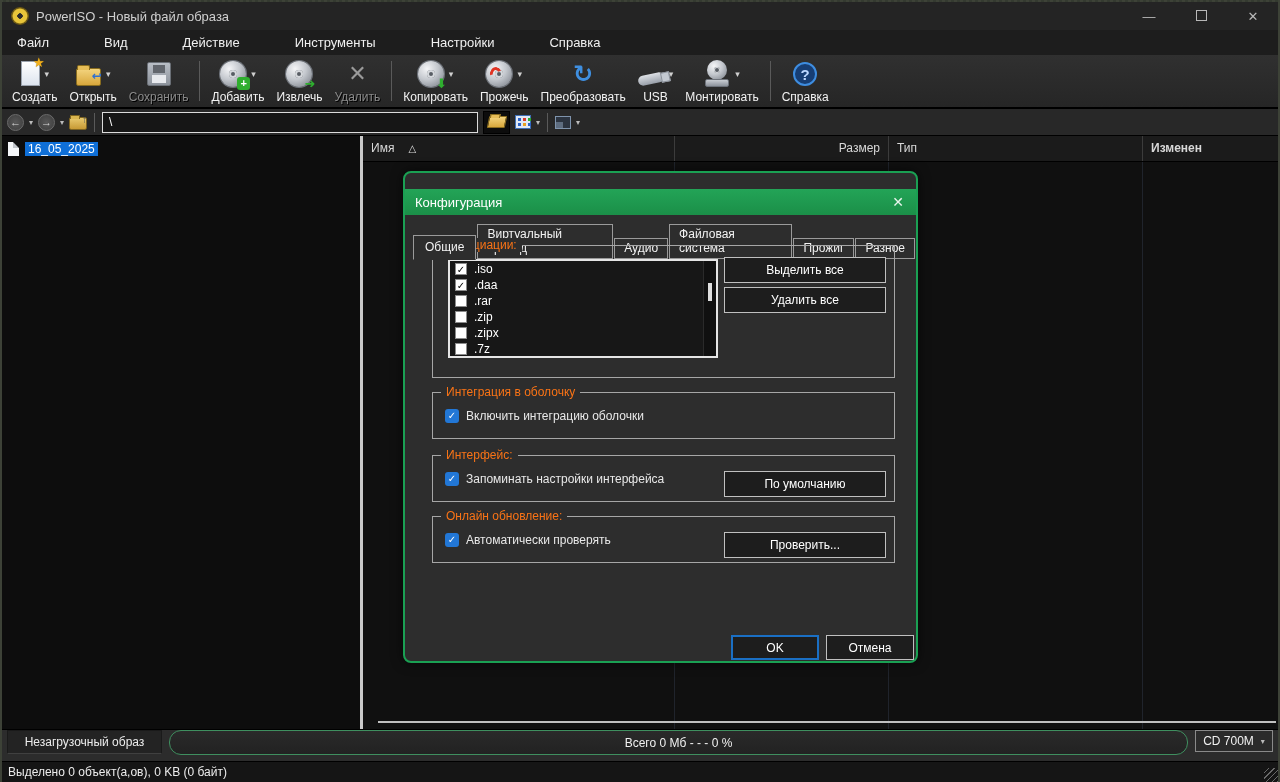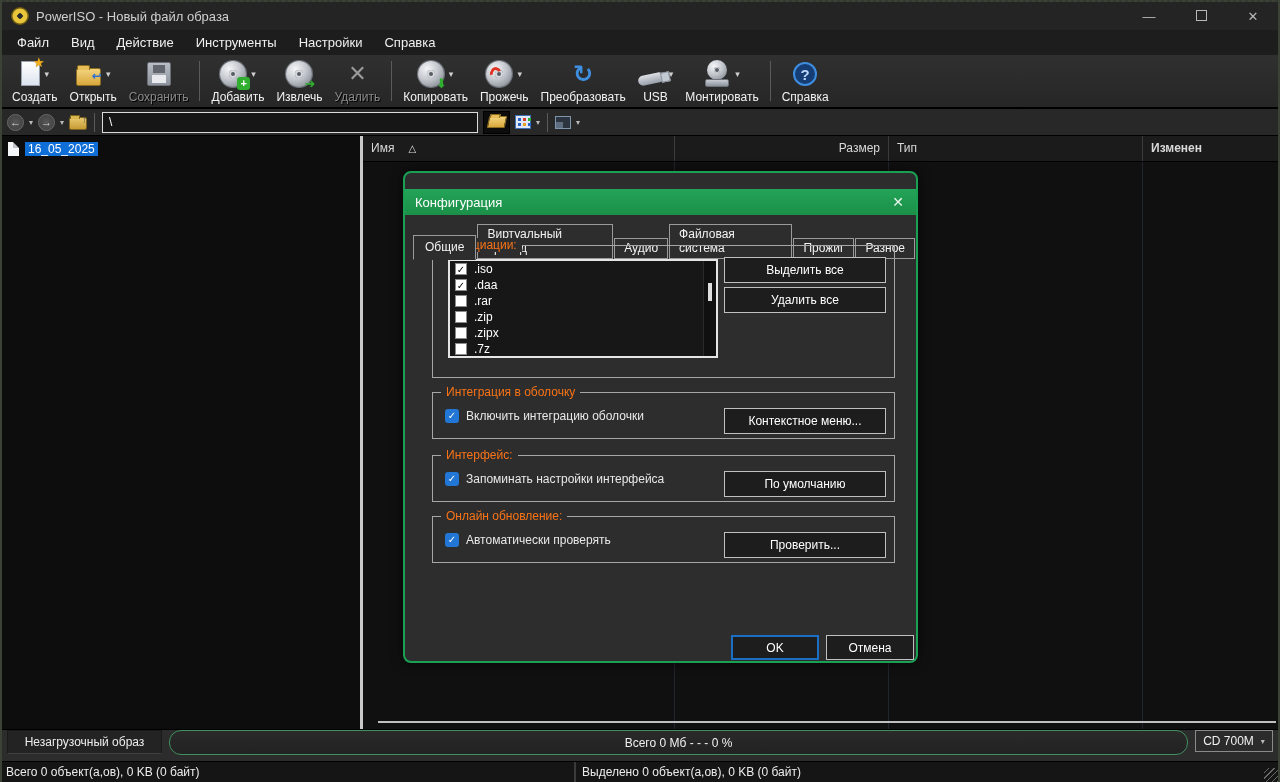--- a/index.html
+++ b/index.html
@@ -16,21 +16,21 @@
   
   .titlebar { height:28px; background:#242424; display:flex; align-items:center; padding:0 8px; color:#cfcfcf; font-size:13px; flex:0 0 auto; }
   .applogo { width:16px; height:16px; border-radius:50%; margin:0 8px 0 2px;
     background:radial-gradient(circle at 50% 50%, #2b2b2b 0 22%, #e8c53a 26% 60%, #8f7417 70% 100%);
     box-shadow:0 0 0 1px #6e5a12; }
   .wctrls { margin-left:auto; display:flex; align-items:center; gap:38px; padding-right:10px; color:#b8b8b8; }
   .wctrl { width:14px; text-align:center; font-size:13px; cursor:default; }
   .maxbox { width:11px; height:11px; border:1px solid #b8b8b8; display:inline-block; }
 
   
-  .menubar { height:25px; background:#1d1d1d; display:flex; align-items:center; padding-left:4px; flex:0 0 auto; }
+  .menubar { height:25px; background:#1d1d1d; display:flex; align-items:center; padding-left:4px; flex:0 0 auto;gap:33px; }
   .menuitem { padding:0 11px; color:#f0f0f0; font-size:13px; line-height:25px; }
 
   
   .toolbar { height:54px; background:linear-gradient(#303030,#262626); border-bottom:2px solid #000; display:flex; align-items:stretch; padding:0 4px; flex:0 0 auto; }
   .tbtn { display:flex; flex-direction:column; align-items:center; justify-content:flex-end; padding:4px 6px 3px; position:relative; }
   .iconrow { height:30px; display:flex; align-items:center; gap:5px; }
   .tlabel { font-size:12px; color:#f2f2f2; margin-top:2px; white-space:nowrap; }
   .tbtn.disabled .tlabel { color:#8a8a8a; text-shadow:1px 1px 0 #000; }
   .car { font-size:9px; color:#d0d0d0; align-self:center; }
   .tsep { width:1px; background:#5a5a5a; margin:6px 5px; }
@@ -303,21 +303,20 @@
   <div class="statusbar">
     <div class="sboot">Незагрузочный образ</div>
     <div class="sprog">Всего  0 Мб   - - -   0 %</div>
     <div class="scd">
       <span>CD 700M</span>
       <span class="smallcar">▾</span>
     </div>
   </div>
 
   <div class="bottombar">
-    <div class="bcell1">Всего 0 объект(а,ов), 0 KB (0 байт)</div>
     <div class="bcell2">Выделено 0 объект(а,ов), 0 KB (0 байт)</div>
     <div class="grip"></div>
   </div>
 
 </div>
 
 <div class="dialog">
   <div class="dtitle">
     <span>Конфигурация</span>
     <span class="dclose">✕</span>
@@ -365,21 +364,20 @@
     <div class="dbtn" style="top:11px">Выделить все</div>
     <div class="dbtn" style="top:41px">Удалить все</div>
   </div>
 
   <div class="group g2">
     <span class="glabel">Интеграция в оболочку</span>
     <div class="chkrow">
       <span class="bluecbx">✓</span>
       <span>Включить интеграцию оболочки</span>
     </div>
-    <div class="dbtn" style="top:15px">Контекстное меню...</div>
   </div>
 
   <div class="group g3">
     <span class="glabel">Интерфейс:</span>
     <div class="chkrow">
       <span class="bluecbx">✓</span>
       <span>Запоминать настройки интерфейса</span>
     </div>
     <div class="dbtn" style="top:15px">По умолчанию</div>
   </div>

